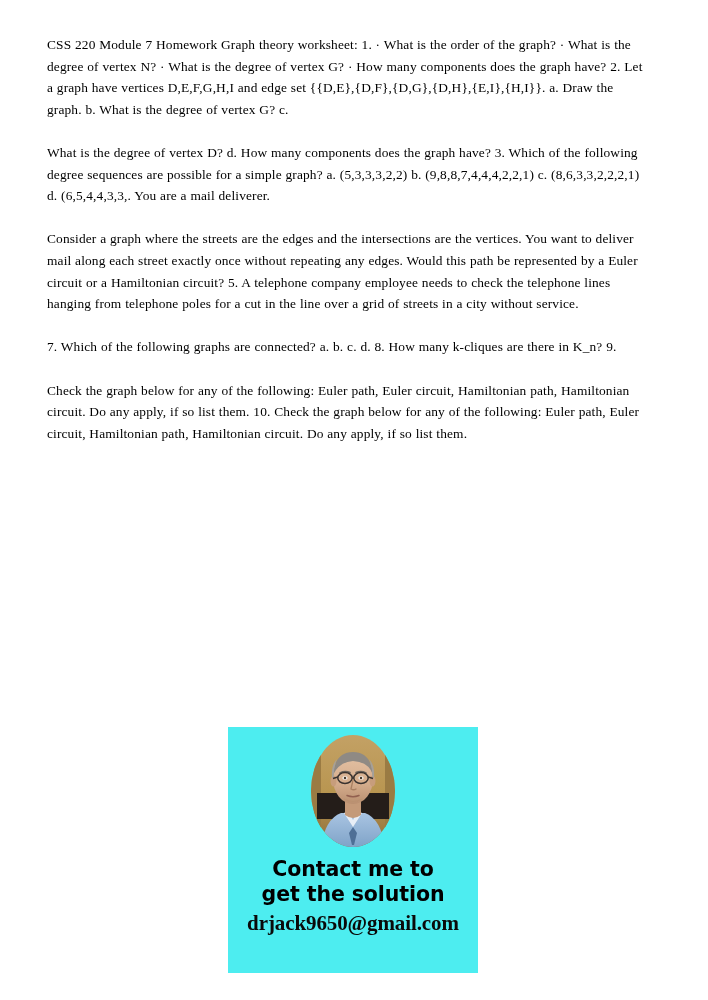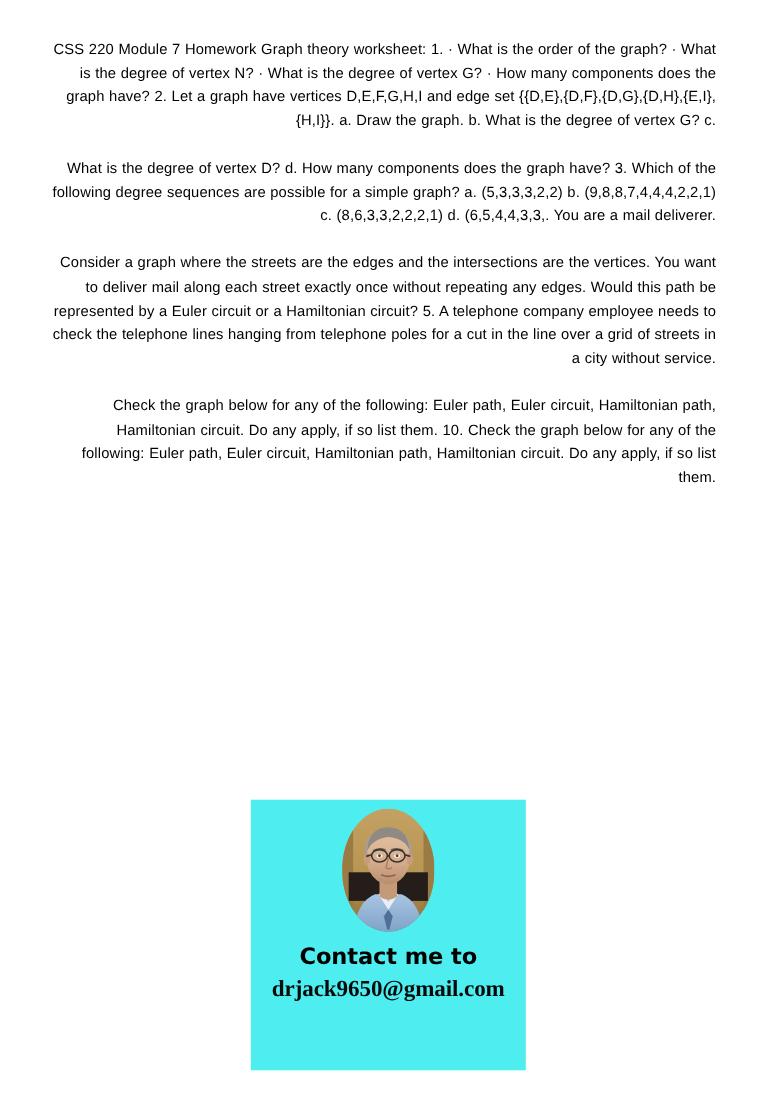--- a/index.html
+++ b/index.html
@@ -15,25 +15,25 @@
     overflow: hidden;
     font-family: "Liberation Serif", "DejaVu Serif", serif;
   }
   .doc-body {
     position: absolute;
     left: 47px;
     top: 34px;
     width: 604px;
   }
   .para {
-    font-family: Liberation Sans, sans-serif;
+    font-family: Liberation Serif, serif;
     font-size: 13.4px;
     line-height: 21.6px;
     color: #000000;
-    text-align: right;
+    text-align: left;
     margin: 0 0 21.6px 0;
     letter-spacing: 0.01em;
     word-spacing: 0.02em;
   }
   .para:last-child { margin-bottom: 0; }
 
   
   .contact-card {
     position: absolute;
     left: 228px;
@@ -80,20 +80,21 @@
 </style>
 </head>
 <body>
 
 <div class="page">
 
   <div class="doc-body">
     <p class="para">CSS 220 Module 7 Homework Graph theory worksheet: 1. · What is the order of the graph? · What is the degree of vertex N? · What is the degree of vertex G? · How many components does the graph have? 2. Let a graph have vertices D,E,F,G,H,I and edge set {{D,E},{D,F},{D,G},{D,H},{E,I},{H,I}}. a. Draw the graph. b. What is the degree of vertex G? c.</p>
     <p class="para">What is the degree of vertex D? d. How many components does the graph have? 3. Which of the following degree sequences are possible for a simple graph? a. (5,3,3,3,2,2) b. (9,8,8,7,4,4,4,2,2,1) c. (8,6,3,3,2,2,2,1) d. (6,5,4,4,3,3,. You are a mail deliverer.</p>
     <p class="para">Consider a graph where the streets are the edges and the intersections are the vertices. You want to deliver mail along each street exactly once without repeating any edges. Would this path be represented by a Euler circuit or a Hamiltonian circuit? 5. A telephone company employee needs to check the telephone lines hanging from telephone poles for a cut in the line over a grid of streets in a city without service.</p>
+    <p class="para">7. Which of the following graphs are connected? a. b. c. d. 8. How many k-cliques are there in K_n? 9.</p>
     <p class="para">Check the graph below for any of the following: Euler path, Euler circuit, Hamiltonian path, Hamiltonian circuit. Do any apply, if so list them. 10. Check the graph below for any of the following: Euler path, Euler circuit, Hamiltonian path, Hamiltonian circuit. Do any apply, if so list them.</p>
   </div>
 
   <div class="contact-card" style="background: rgb(77, 237, 240);">
 
     <div class="portrait-wrap">
       <svg class="portrait-svg" viewBox="0 0 84 112" preserveAspectRatio="xMidYMid slice">
         <defs>
           <linearGradient id="wallg" x1="0" y1="0" x2="0" y2="1">
             <stop offset="0%" stop-color="#c3a165"></stop>
@@ -152,16 +153,17 @@
 
         <path d="M42 45 L40 54 Q42.5 55.5 45 54" stroke="#a87f61" stroke-width="1.3" fill="none" stroke-linecap="round"></path>
 
         <path d="M36 60.5 Q42 62.8 48 60.5" stroke="#92604f" stroke-width="1.5" fill="none" stroke-linecap="round"></path>
 
         <path d="M33 64 Q42 69 51 64" stroke="#b88f6e" stroke-width="1" fill="none" opacity="0.6"></path>
       </svg>
     </div>
 
     <div class="contact-line first">Contact me to</div>
+    <div class="contact-line">get the solution</div>
     <div class="contact-email">drjack9650@gmail.com</div>
   </div>
 
 </div>
 
 </body></html>

